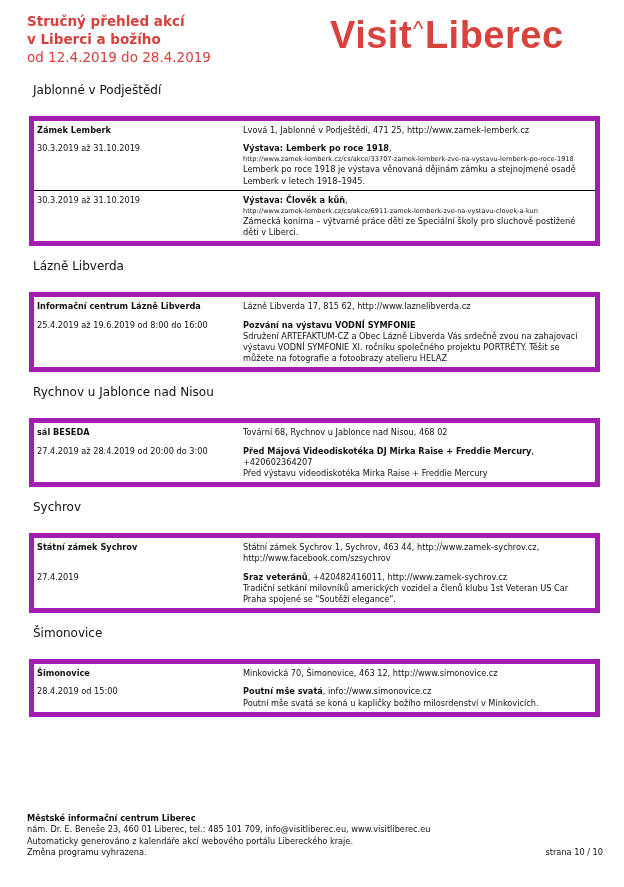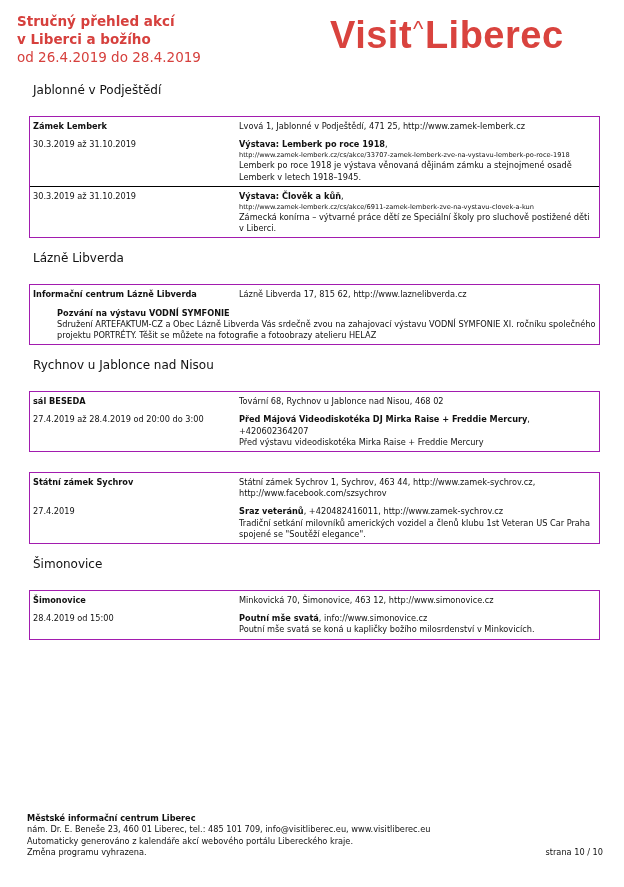--- a/index.html
+++ b/index.html
@@ -1,44 +1,44 @@
 <!DOCTYPE html>
 <html><head>
 <meta charset="utf-8">
 <style>
   html, body { margin: 0; padding: 0; background: #ffffff; }
   body { width: 624px; height: 887px; position: relative; overflow: hidden;
          font-family: "DejaVu Sans", sans-serif; color: #111; }
-  .header-title { position: absolute; left: 17px; top: 12px; color: #d6403d;
+  .header-title { position: absolute; left: 27px; top: 12px; color: #d6403d;
                   font-family: "DejaVu Sans", sans-serif; font-size: 13.5px; line-height: 18px; }
   .header-title .bold { font-weight: bold; }
   .header-title .dates { font-weight: normal; }
   .logo { position: absolute; left: 330px; top: 6px; color: #d9433e;
           font-family: "Liberation Sans", sans-serif; font-weight: bold; font-size: 38px;
           letter-spacing: 0.5px; line-height: 46px; }
   .logo .caret { font-weight: normal; font-size: 22px; vertical-align: 12px; margin: 0 1px; }
   .content { position: absolute; left: 29px; top: 85px; width: 571px; }
   .section-label { font-size: 12px; line-height: 11px; margin: 0 0 4px 4px; color: #111; }
-  .box { border: 1px solid #a21caf; margin-bottom: 15px; margin-top: 20px; }
+  .box { border: 5px solid #a21caf; margin-bottom: 15px; margin-top: 20px; }
   .row { display: flex; padding: 4px 3px 3px 3px; font-size: 8.2px; line-height: 11.2px; }
   .row + .row.sep { border-top: 1px solid #000; }
   .col-left { width: 178px; flex: none; padding-right: 4px; }
   .col-right { flex: 1; padding-left: 24px; }
   .bold { font-weight: bold; }
   .url-small { font-size: 6.6px; line-height: 10px; display: block; }
   .footer { position: absolute; left: 27px; top: 813px; width: 576px; font-size: 8.2px; line-height: 11.4px; }
   .footer .pagenum { position: absolute; right: 0; top: 34px; }
 </style>
 </head>
 <body>
 
 <div class="header-title">
   <div class="bold">Stručný přehled akcí</div>
   <div class="bold">v Liberci a božího</div>
-  <div class="dates">od 26.4.2019 do 28.4.2019</div>
+  <div class="dates">od 12.4.2019 do 28.4.2019</div>
 </div>
 
 <div class="logo">
   <span>Visit</span><span class="caret">^</span><span>Liberec</span>
 </div>
 
 <div class="content">
 
   <div>
     <div class="section-label">Jablonné v Podještědí</div>
@@ -67,20 +67,21 @@
   </div>
 
   <div>
     <div class="section-label">Lázně Libverda</div>
     <div class="box">
       <div class="row">
         <div class="col-left bold">Informační centrum Lázně Libverda</div>
         <div class="col-right">Lázně Libverda 17, 815 62, http://www.laznelibverda.cz</div>
       </div>
       <div class="row">
+        <div class="col-left">25.4.2019 až 19.6.2019 od 8:00 do 16:00</div>
         <div class="col-right">
           <div class="bold">Pozvání na výstavu VODNÍ SYMFONIE</div>
           <div>Sdružení ARTEFAKTUM-CZ a Obec Lázně Libverda Vás srdečně zvou na zahajovací výstavu VODNÍ SYMFONIE XI. ročníku společného projektu PORTRÉTY. Těšit se můžete na fotografie a fotoobrazy atelieru HELAZ</div>
         </div>
       </div>
     </div>
   </div>
 
   <div>
     <div class="section-label">Rychnov u Jablonce nad Nisou</div>
@@ -93,20 +94,21 @@
         <div class="col-left">27.4.2019 až 28.4.2019 od 20:00 do 3:00</div>
         <div class="col-right">
           <div><span class="bold">Před Májová Videodiskotéka DJ Mirka Raise + Freddie Mercury</span><span>, +420602364207</span></div>
           <div>Před výstavu videodiskotéka Mirka Raise + Freddie Mercury</div>
         </div>
       </div>
     </div>
   </div>
 
   <div>
+    <div class="section-label">Sychrov</div>
     <div class="box">
       <div class="row">
         <div class="col-left bold">Státní zámek Sychrov</div>
         <div class="col-right">Státní zámek Sychrov 1, Sychrov, 463 44, http://www.zamek-sychrov.cz, http://www.facebook.com/szsychrov</div>
       </div>
       <div class="row">
         <div class="col-left">27.4.2019</div>
         <div class="col-right">
           <div><span class="bold">Sraz veteránů</span><span>, +420482416011, http://www.zamek-sychrov.cz</span></div>
           <div>Tradiční setkání milovníků amerických vozidel a členů klubu 1st Veteran US Car Praha spojené se "Soutěží elegance".</div>

